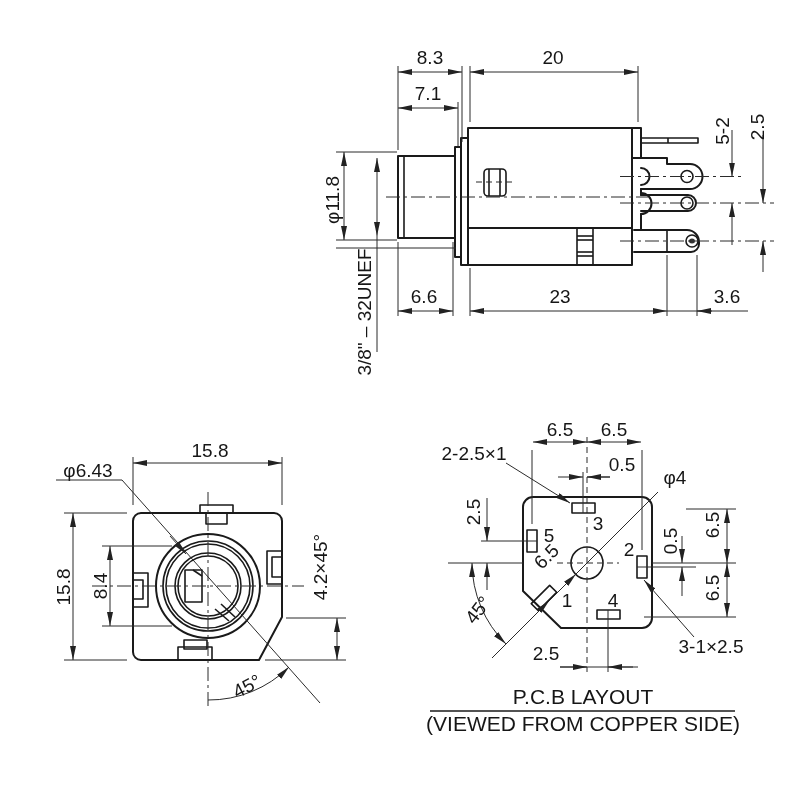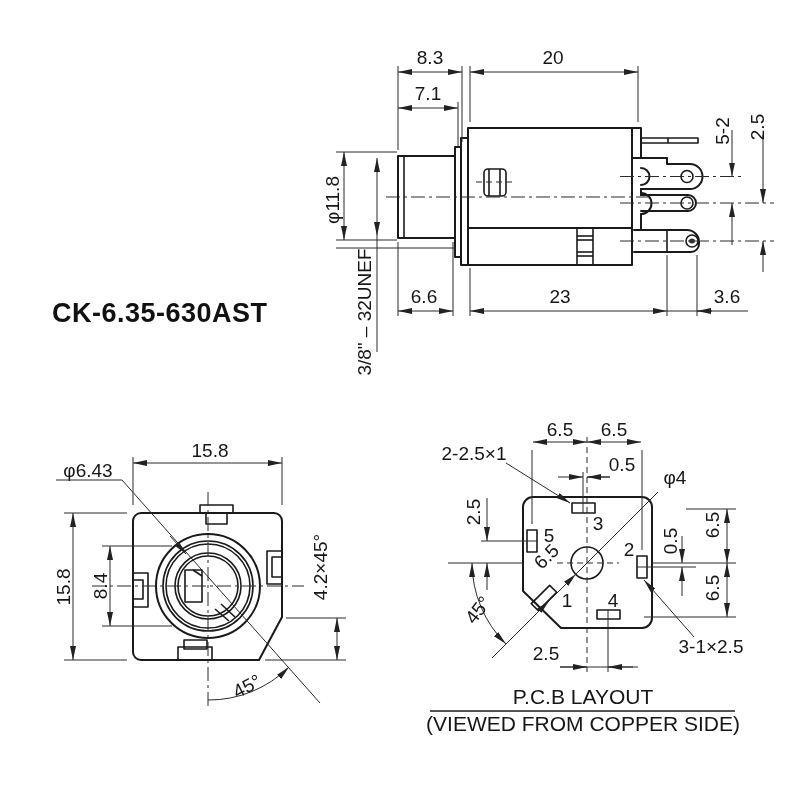--- a/index.html
+++ b/index.html
@@ -15,21 +15,20 @@
   .obj15{stroke:#1a1a1a;stroke-width:1.6;fill:none;stroke-linejoin:round;}
   .thin{stroke:#2b2b2b;stroke-width:1;fill:none;}
   .cline{stroke:#2b2b2b;stroke-width:1;fill:none;stroke-dasharray:14 4 3 4;}
   .dash{stroke:#2b2b2b;stroke-width:1;fill:none;stroke-dasharray:6 4;}
 </style>
 </head>
 <body>
 
 <div id="page">
 
-  <div id="model-title">CK-6.35-630AST</div>
 
   <svg id="drawing" width="800" height="800" viewBox="0 0 800 800">
     <defs>
       <marker id="arr" viewBox="0 0 14 6" refX="14" refY="3" markerWidth="14" markerHeight="6" orient="auto-start-reverse" markerUnits="userSpaceOnUse">
         <path d="M0,0 L14,3 L0,6 Z" fill="#222"></path>
       </marker>
     </defs>
 
     <g>
 

